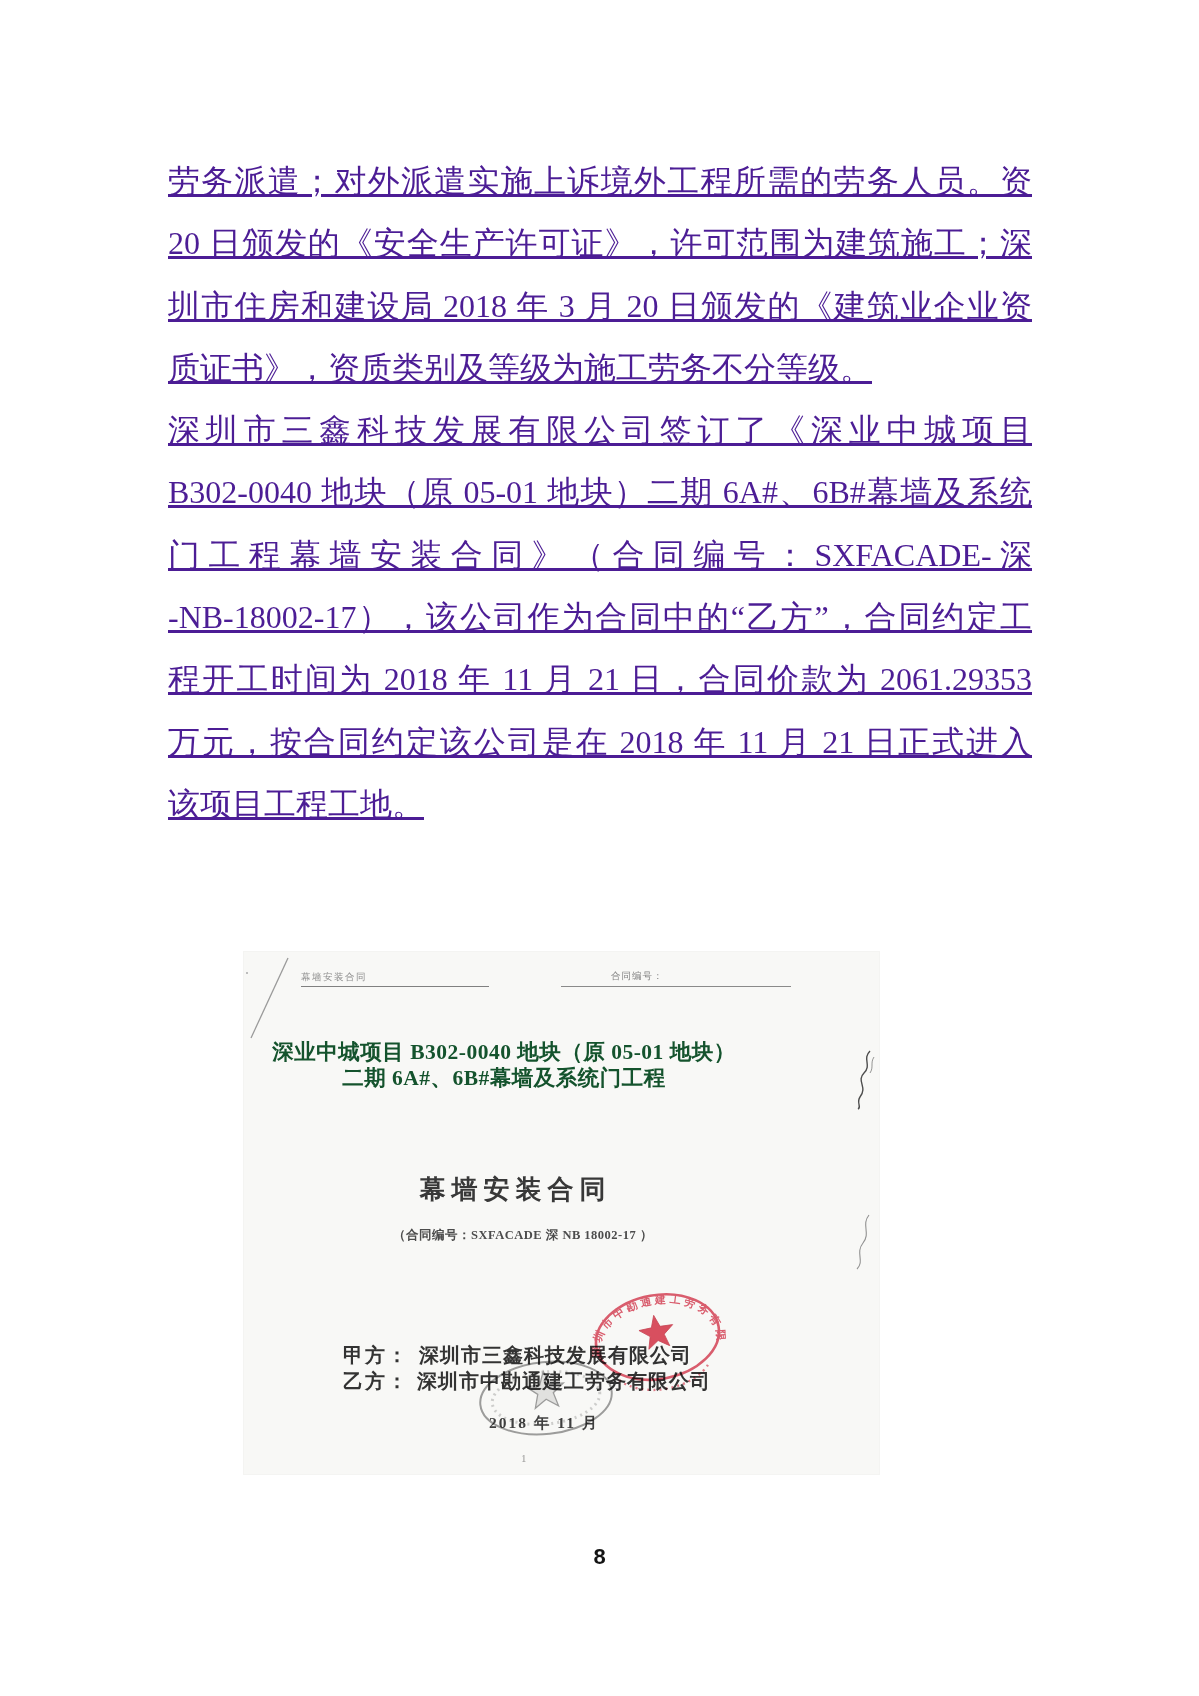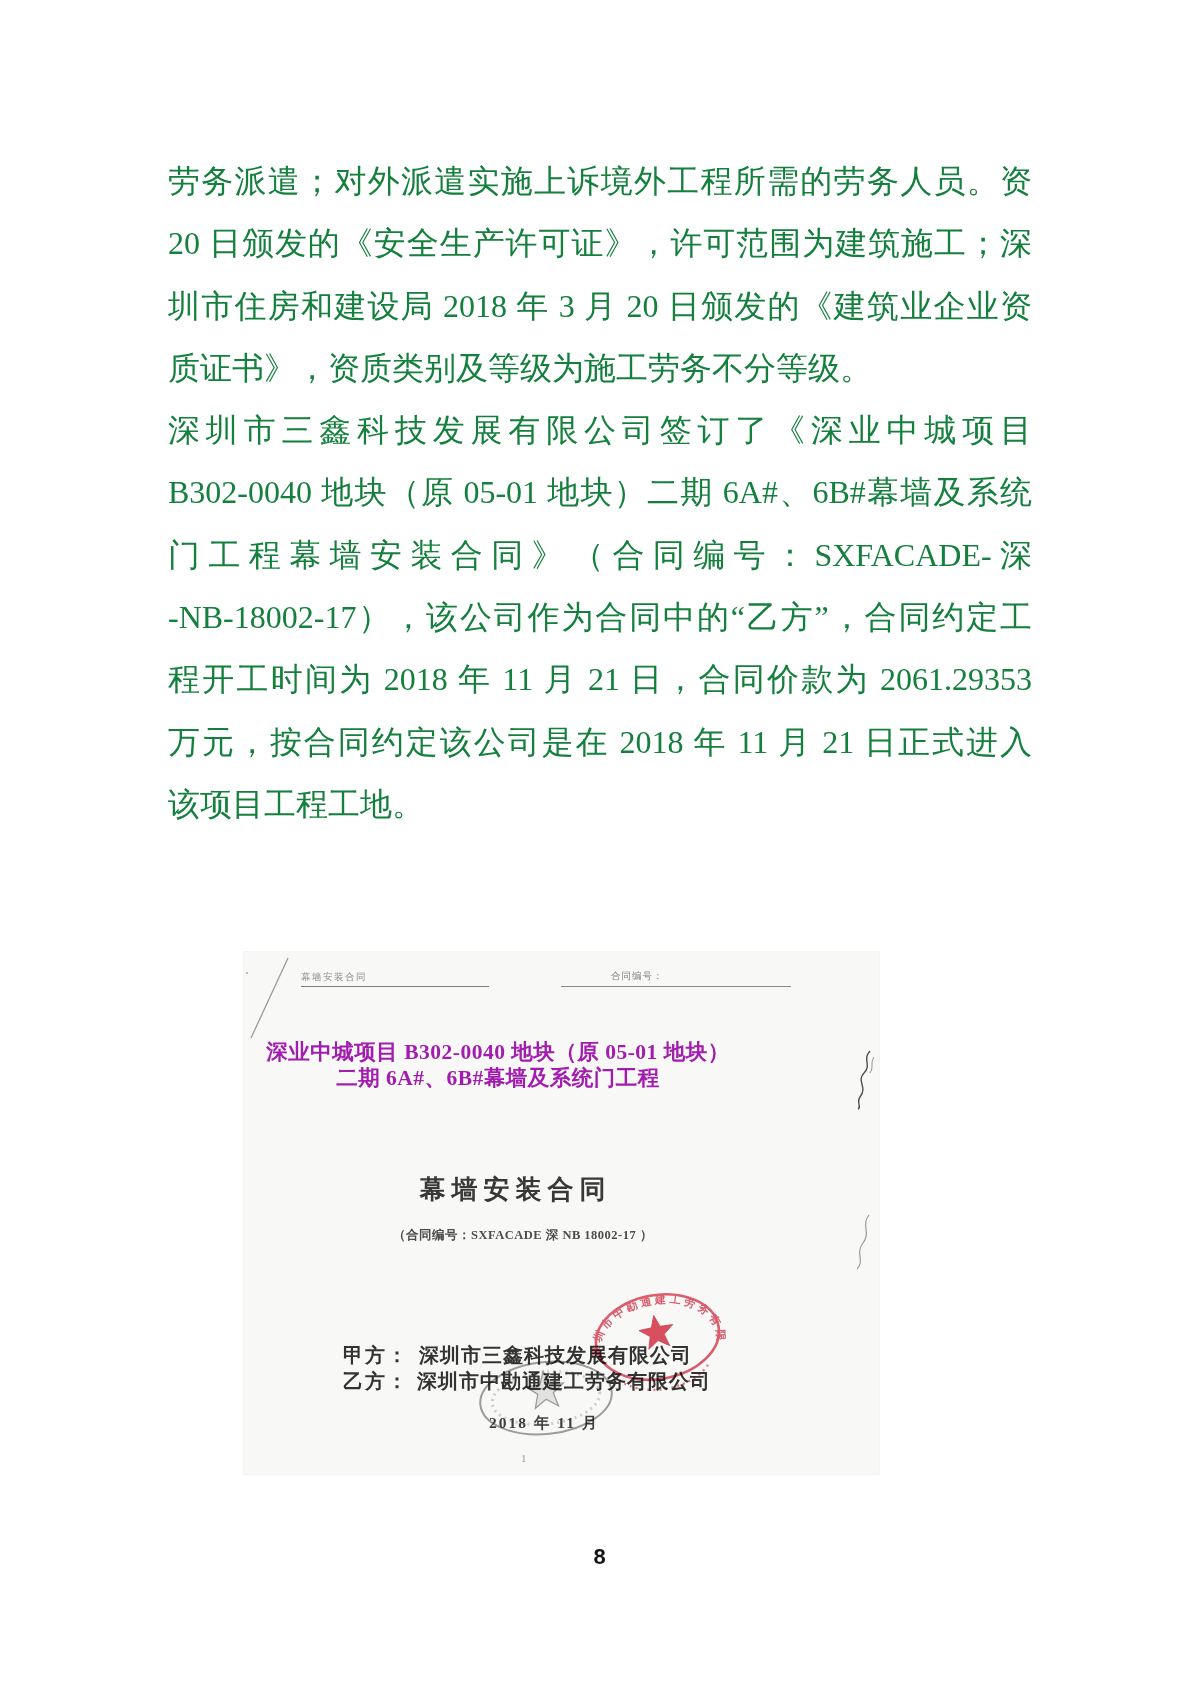--- a/index.html
+++ b/index.html
@@ -7,22 +7,23 @@
     position:relative;
     width:1199px;height:1696px;
     background:#ffffff;
     margin:0 auto;
     overflow:hidden;
     font-family:"Liberation Serif","DejaVu Serif",serif;
   }
   
   .body-text{
     position:absolute;left:168px;top:150px;width:864px;
-    color:#15803d;
+    color:#4c1d95;
     font-size:32px;
+    text-decoration:underline;
   }
   .line{
     height:62.3px;line-height:62.3px;
     overflow:hidden;
     text-align:justify;
     text-align-last:justify;
   }
   .line.end{text-align:left;text-align-last:left;}
   .line.indent{text-indent:58px;}
 
@@ -40,23 +41,23 @@
     filter:blur(.3px);
   }
   .hdr-left-rule{left:58px;top:35px;width:188px;height:1px;background:#808080;}
   .hdr-right{
     left:368px;top:19px;width:120px;
     font-size:9.5px;color:#838383;letter-spacing:1px;
     filter:blur(.3px);
   }
   .hdr-right-rule{left:318px;top:35px;width:230px;height:1px;background:#8a8a8a;}
   .scan-title{
-    left:18px;top:88px;width:474px;
+    left:24px;top:88px;width:474px;
     text-align:center;
-    font-weight:bold;color:#a21caf;
+    font-weight:bold;color:#14532d;
     font-size:21.5px;line-height:26px;
     letter-spacing:.5px;
     filter:blur(.2px);
   }
   .scan-main-title{
     left:0;top:221px;width:545px;
     text-align:center;
     font-weight:bold;color:#383838;
     font-size:26px;letter-spacing:6px;
     filter:blur(.2px);

